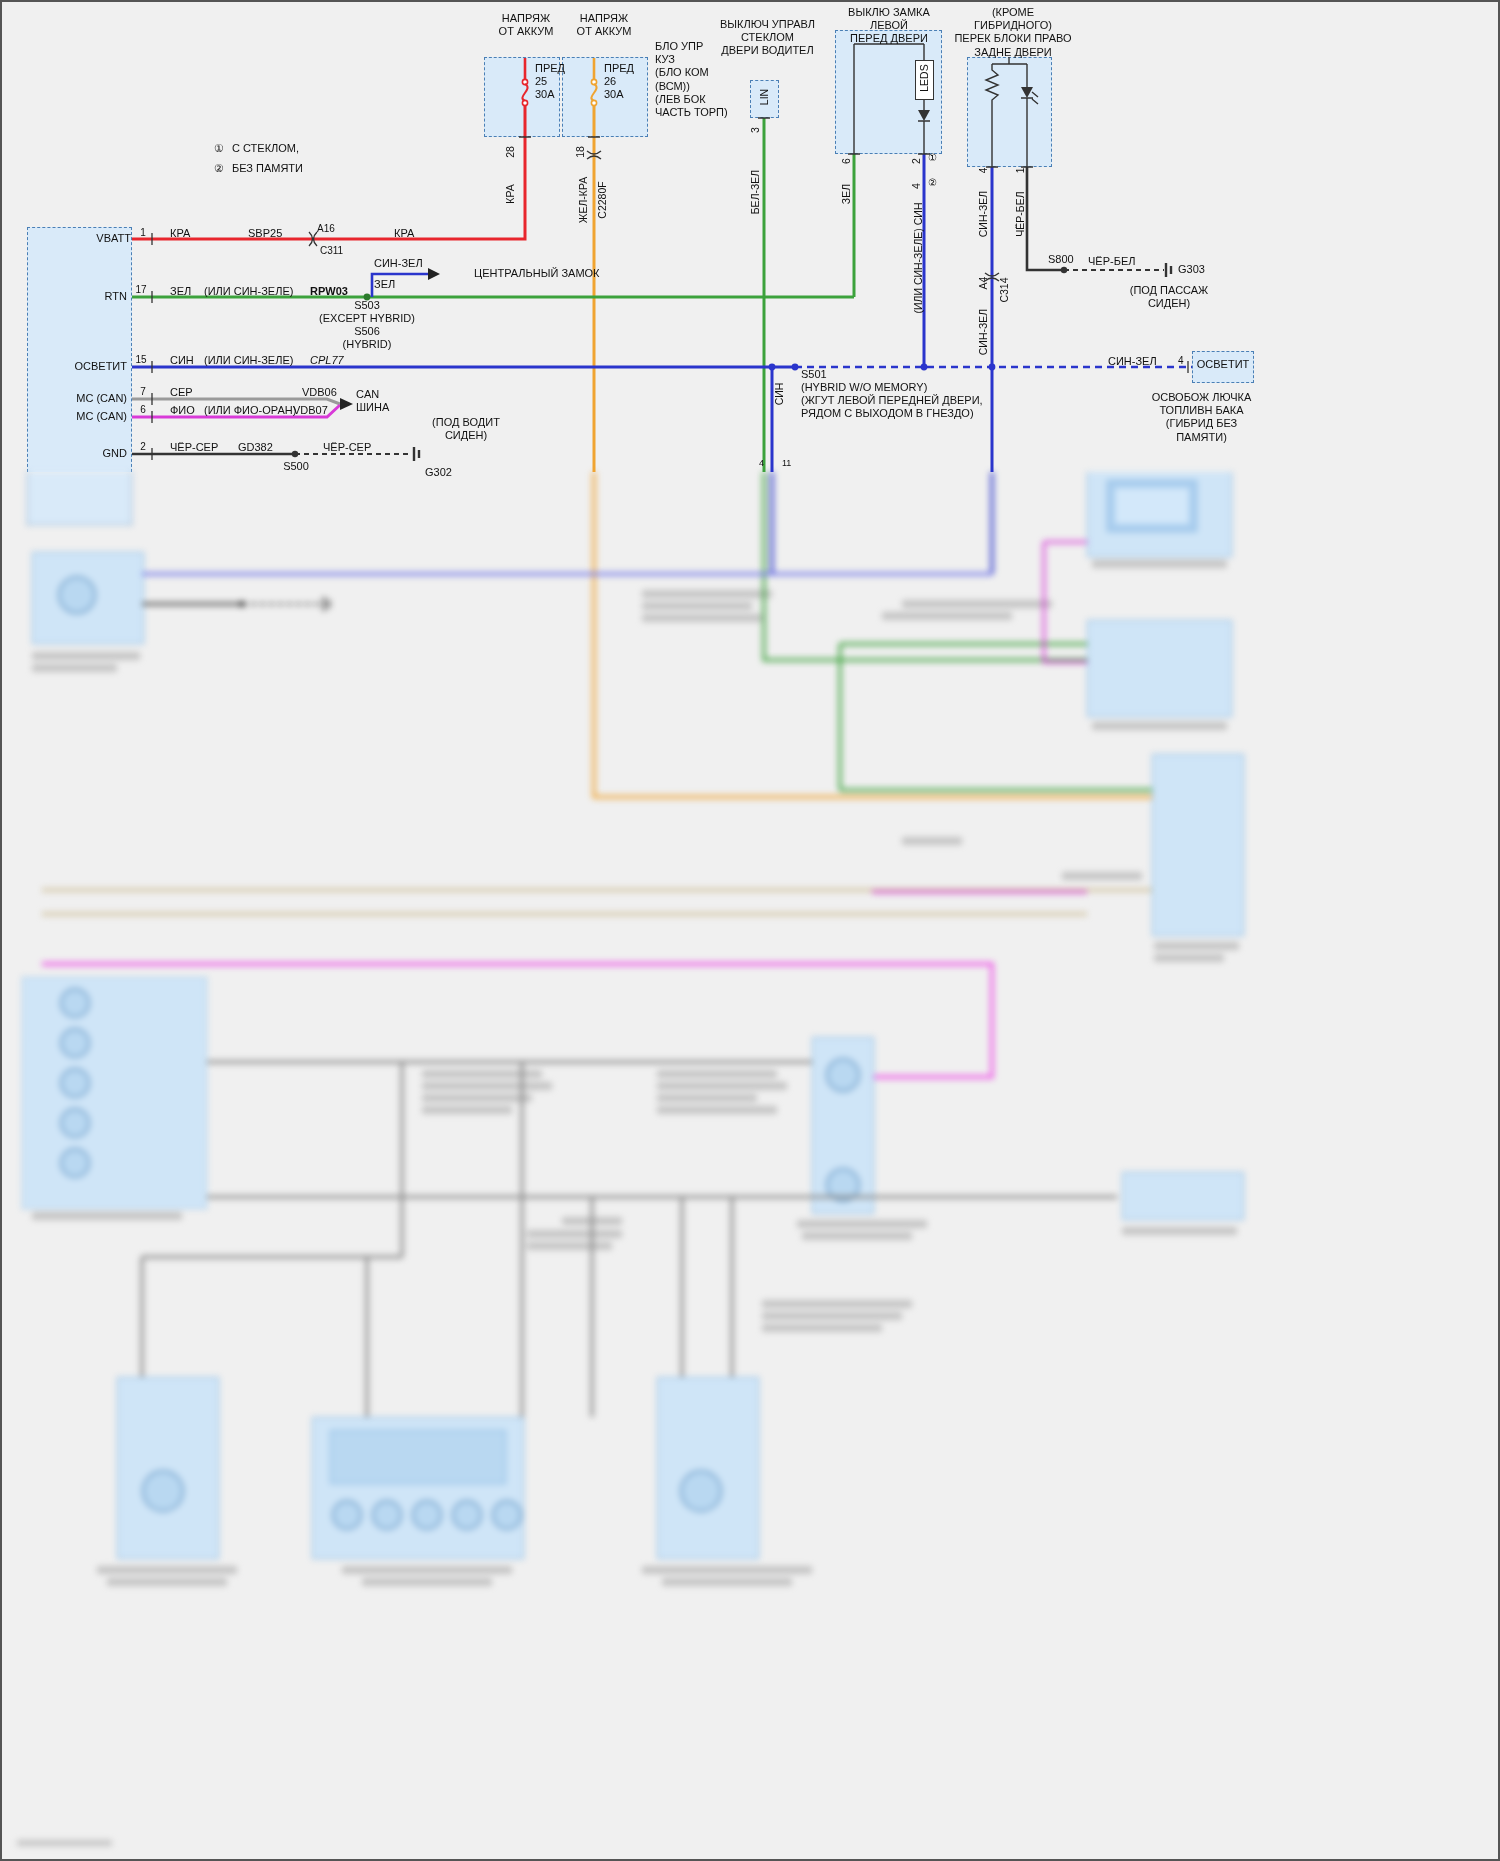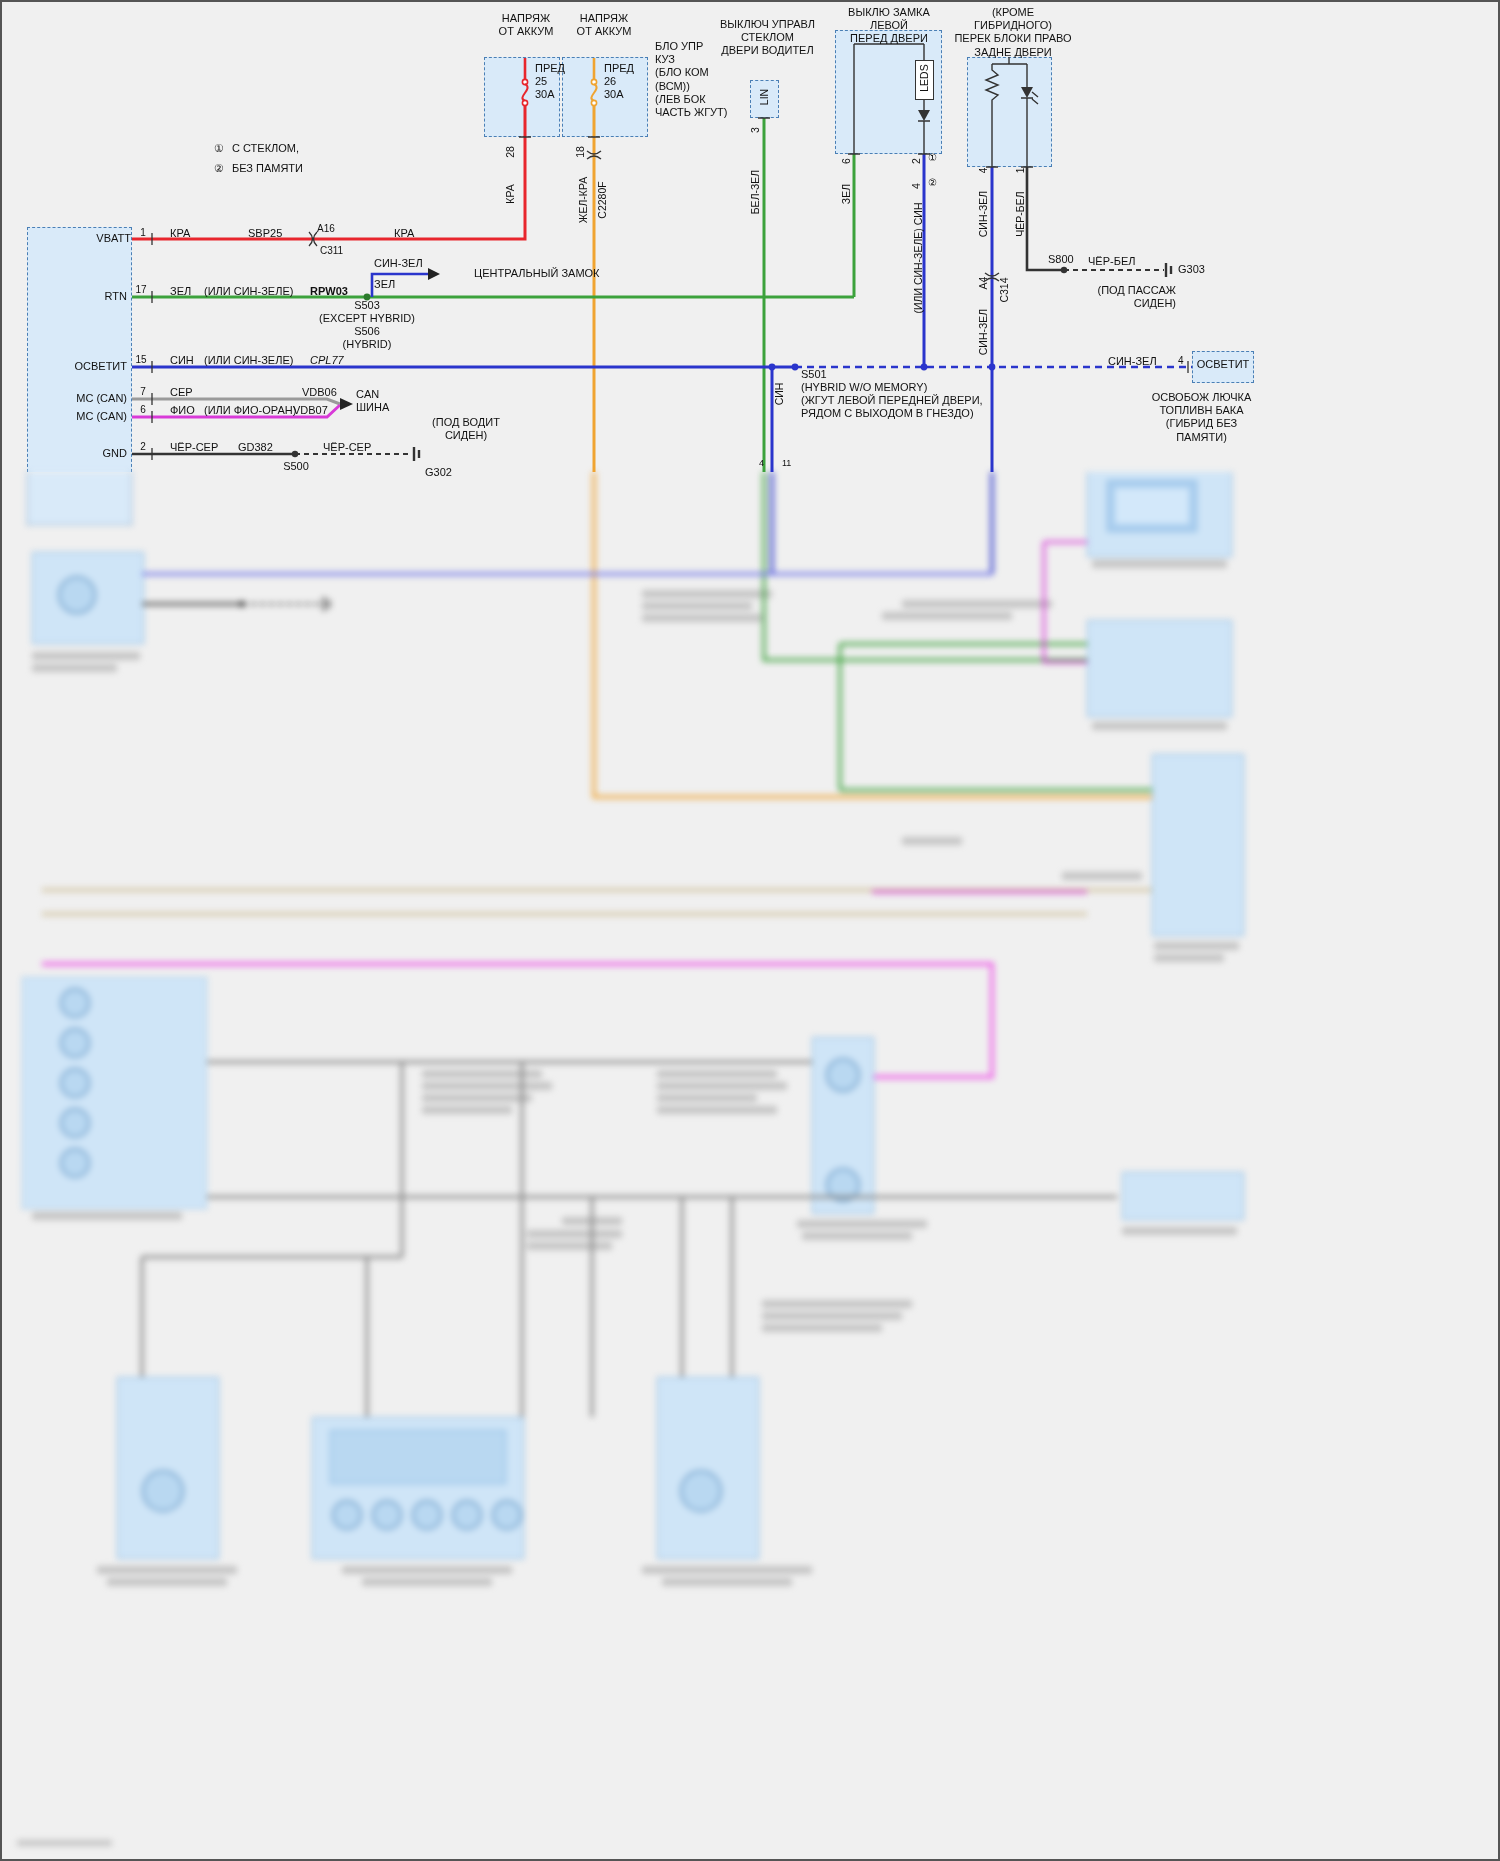--- a/index.html
+++ b/index.html
@@ -118,21 +118,21 @@
 25
 30А</div>
   <div class="lbl" style="left:602px;top:60px;">ПРЕД
 26
 30А</div>
   <div class="lbl" style="left:653px;top:38px;">БЛО УПР
 КУЗ
 (БЛО КОМ
 (ВСМ))
 (ЛЕВ БОК
-ЧАСТЬ ЖГУТ)</div>
+ЧАСТЬ ТОРП)</div>
 
   <div class="vlbl" style="left:448px;top:144px;">28</div>
   <div class="vlbl" style="left:448px;top:186px;">КРА</div>
   <div class="vlbl" style="left:518px;top:144px;">18</div>
   <div class="vlbl" style="left:521px;top:192px;">ЖЕЛ-КРА</div>
   <div class="vlbl" style="left:540px;top:192px;">C2280F</div>
 
   <div class="lbl c" style="left:703px;top:16px;width:125px;">ВЫКЛЮЧ УПРАВЛ
 СТЕКЛОМ
 ДВЕРИ ВОДИТЕЛ</div>
@@ -157,21 +157,21 @@
   <div class="vlbl" style="left:921px;top:206px;">СИН-ЗЕЛ</div>
   <div class="vlbl" style="left:958px;top:206px;">ЧЁР-БЕЛ</div>
   <div class="vlbl" style="left:921px;top:163px;width:120px;font-size:10px;">4</div>
   <div class="vlbl" style="left:958px;top:163px;width:120px;font-size:10px;">1</div>
   <div class="vlbl" style="left:921px;top:275px;">A4</div>
   <div class="vlbl" style="left:942px;top:282px;">C314</div>
   <div class="vlbl" style="left:921px;top:324px;">СИН-ЗЕЛ</div>
   <div class="lbl" style="left:1046px;top:251px;">S800</div>
   <div class="lbl" style="left:1086px;top:253px;">ЧЁР-БЕЛ</div>
   <div class="lbl" style="left:1176px;top:261px;">G303</div>
-  <div class="lbl c" style="left:1084px;top:282px;width:90px;text-align:right;">(ПОД ПАССАЖ
+  <div class="lbl c" style="left:1122px;top:282px;width:90px;">(ПОД ПАССАЖ
 СИДЕН)</div>
 
   <div class="lbl r" style="left:32px;top:230px;width:97px;">VBATT</div>
   <div class="lbl r" style="left:28px;top:288px;width:97px;">RTN</div>
   <div class="lbl r" style="left:28px;top:358px;width:97px;">ОСВЕТИТ</div>
   <div class="lbl r" style="left:28px;top:390px;width:97px;">МС (CAN)</div>
   <div class="lbl r" style="left:28px;top:408px;width:97px;">МС (CAN)</div>
   <div class="lbl r" style="left:28px;top:445px;width:97px;">GND</div>
   <div class="lbl f10 c" style="left:134px;top:225px;width:14px;">1</div>
   <div class="lbl f10 c" style="left:130px;top:282px;width:18px;">17</div>

